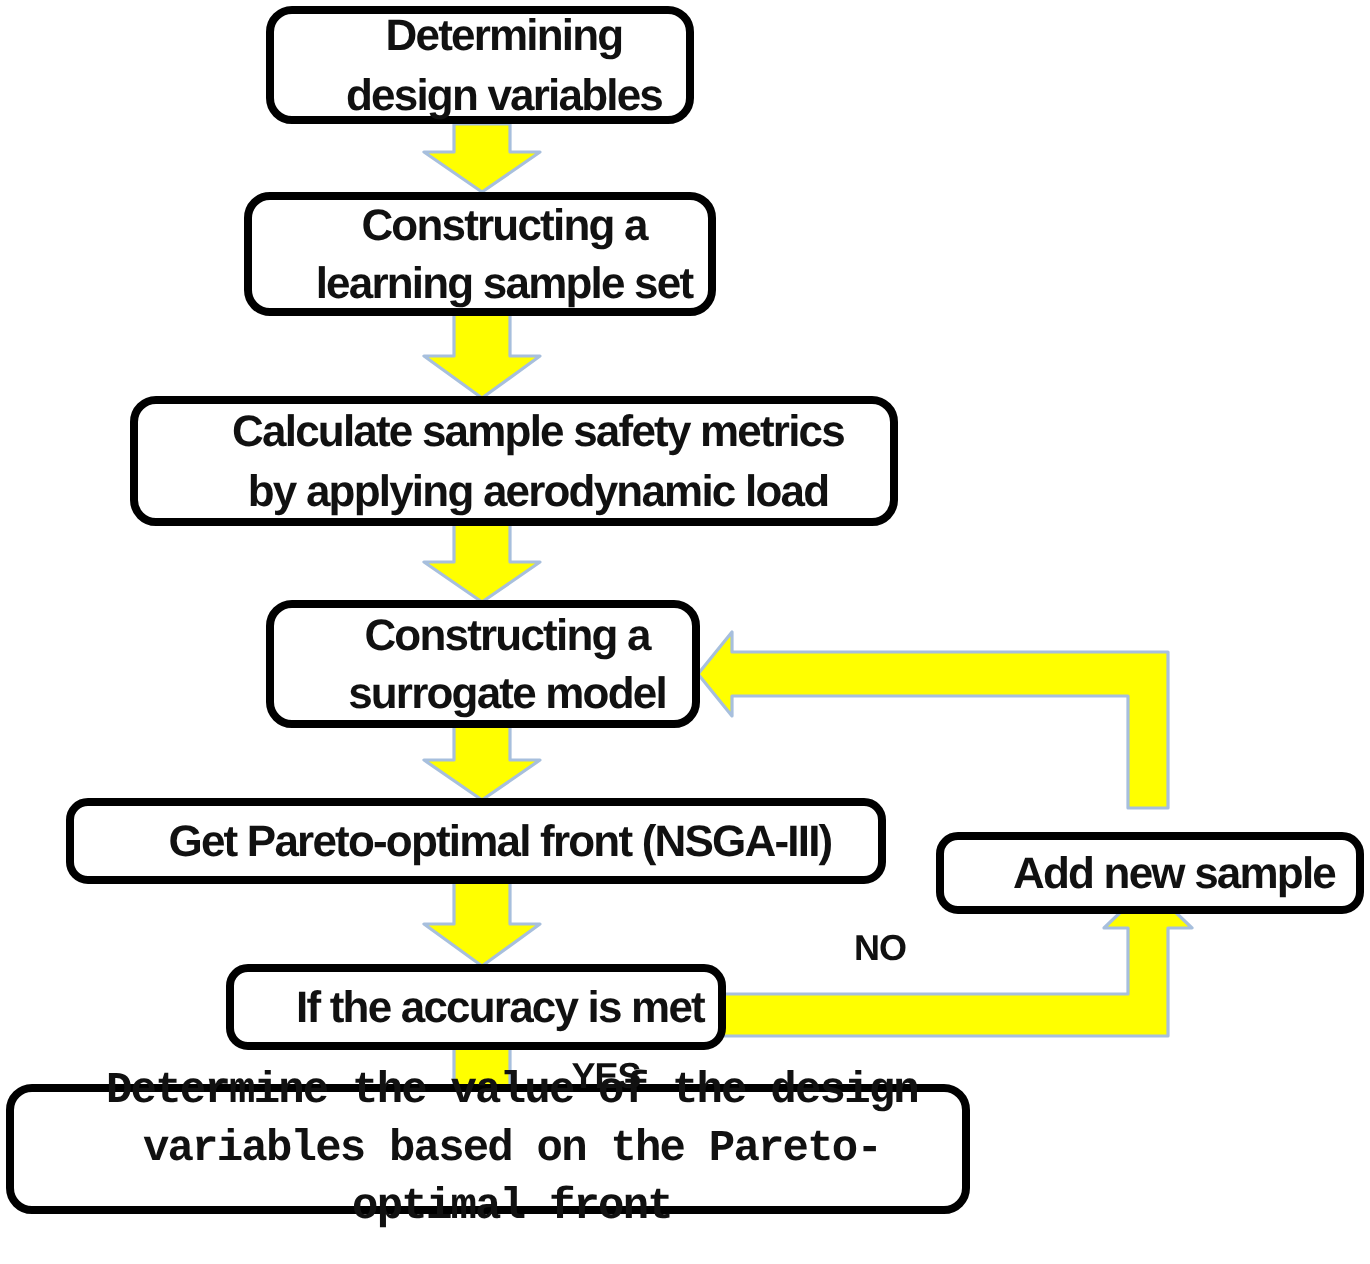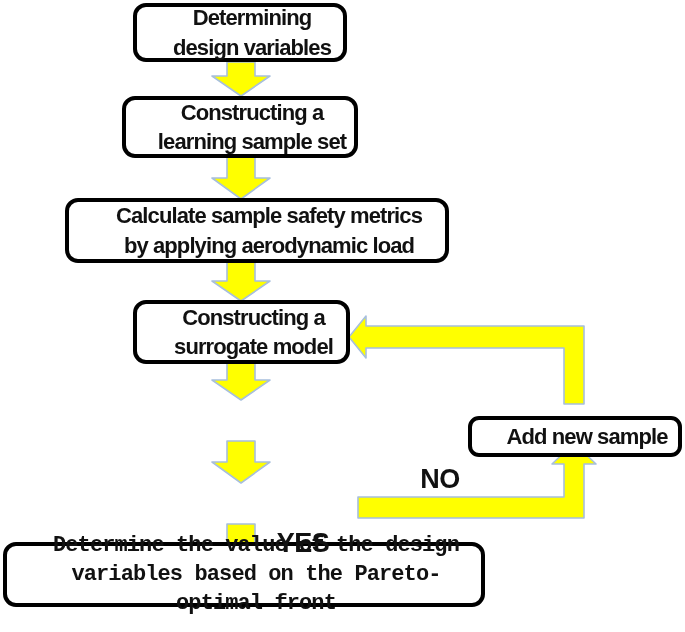--- a/index.html
+++ b/index.html
@@ -43,21 +43,21 @@
     line-height: 1.32;
     letter-spacing: -0.9px;
     white-space: pre-line;
     z-index: 2;
     padding-left: 24px;
   }
   .edge-label {
     position: absolute;
     color: var(--text, #111111);
     font-weight: 700;
-    font-size: 27px;
+    font-size: 18px;
     letter-spacing: -0.5px;
     text-align: center;
     z-index: 2;
   }
 </style>
 </head>
 <body>
 
 <div class="canvas">
 
@@ -80,21 +80,23 @@
 
   <div class="node" style="left:122px; top:96px; width:236px; height:62px;">Constructing a
 learning sample set</div>
 
   <div class="node" style="left:65px;  top:198px; width:384px; height:65px;">Calculate sample safety metrics
 by applying aerodynamic load</div>
 
   <div class="node" style="left:133px; top:300px; width:217px; height:64px;">Constructing a
 surrogate model</div>
 
+  <div class="node" style="left:33px;  top:399px; width:410px; height:43px; border-radius:11px;">Get Pareto-optimal front (NSGA-III)</div>
 
+  <div class="node" style="left:113px; top:482px; width:250px; height:43px; border-radius:11px;">If the accuracy is met</div>
 
   <div class="node" style="left:3px;   top:542px; width:482px; height:65px;font-family:Liberation Mono, monospace;">Determine the value of the design
 variables based on the Pareto-optimal front</div>
 
   <div class="node" style="left:468px; top:416px; width:214px; height:41px; border-radius:11px;">Add new sample</div>
 
   <div class="edge-label" style="left:416px; top:464px; width:48px;">NO</div>
 
   <div class="edge-label" style="left:276px; top:528px; width:54px;">YES</div>
 

